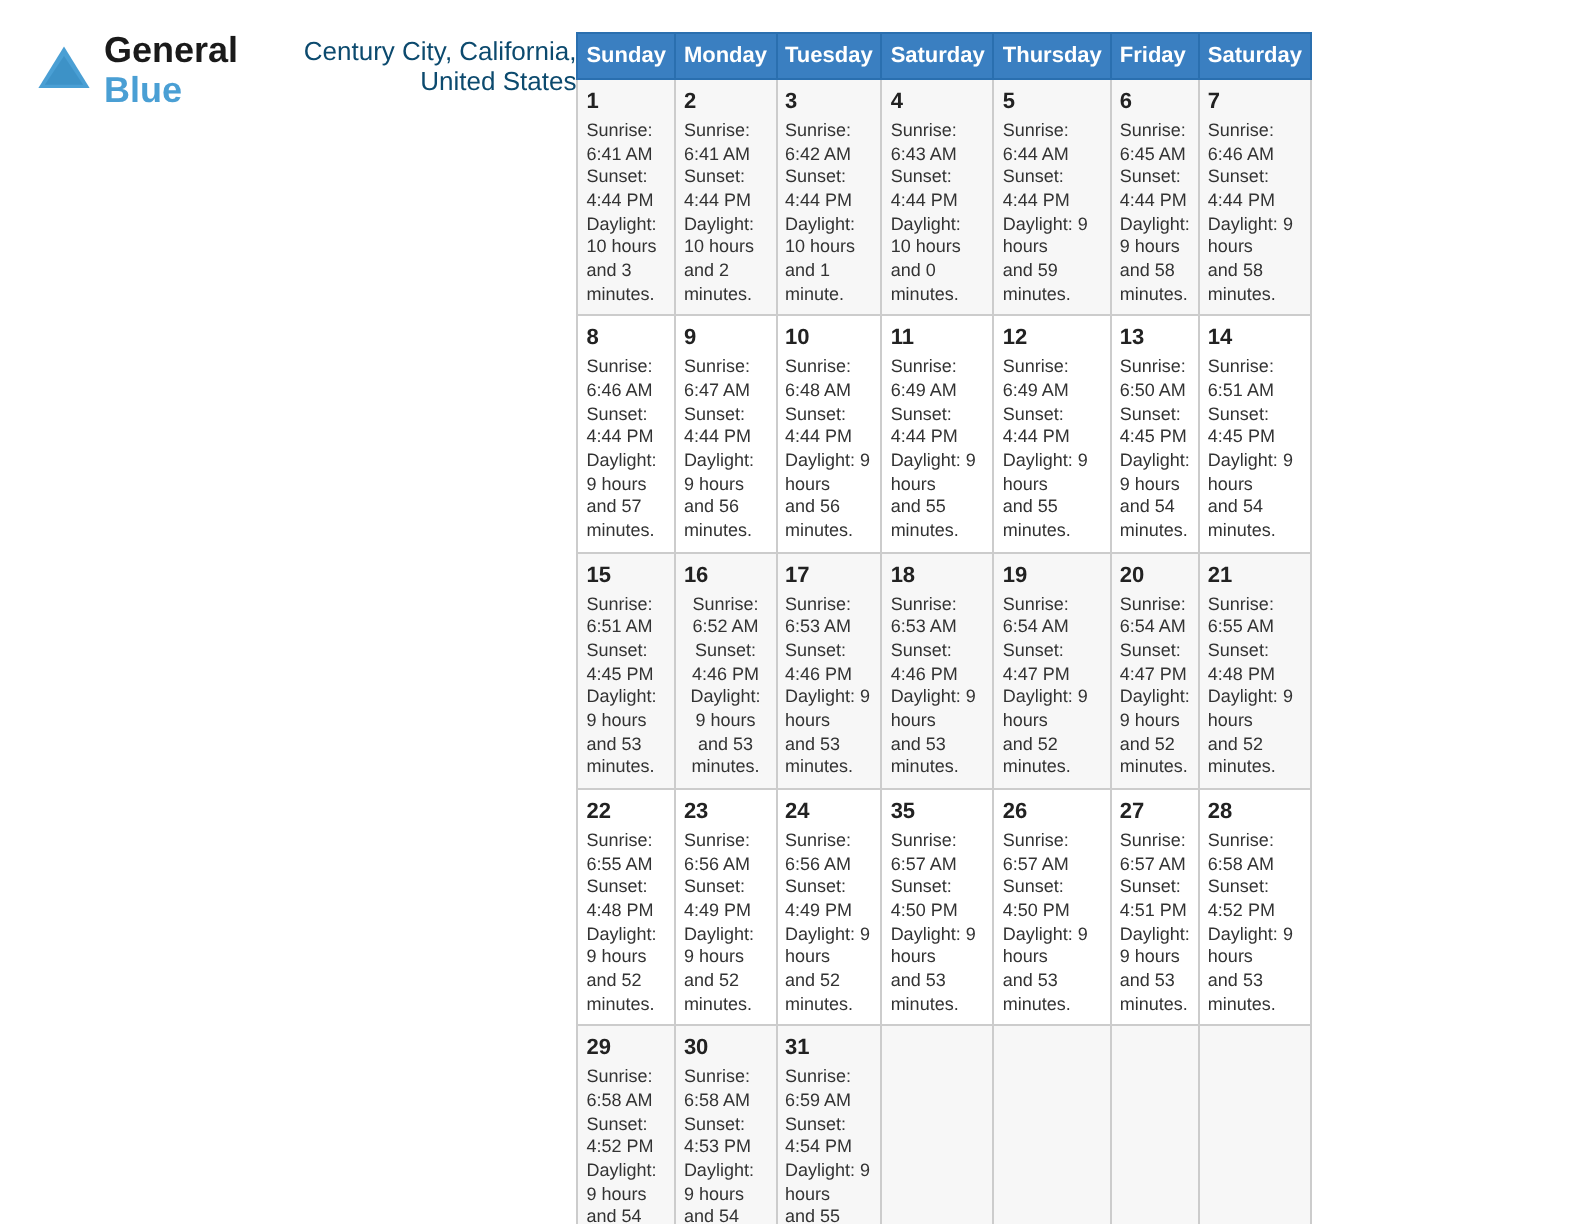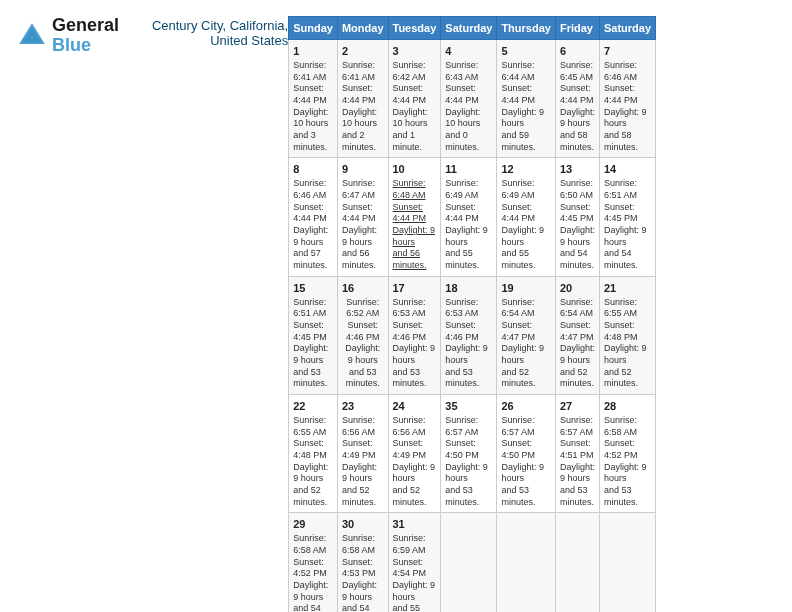--- a/index.html
+++ b/index.html
@@ -191,21 +191,21 @@
           </td>
           <td>
             <span class="day-num">9</span>
             <div class="day-detail" style="white-space: pre-line;">Sunrise: 6:47 AM
 Sunset: 4:44 PM
 Daylight: 9 hours
 and 56 minutes.</div>
           </td>
           <td>
             <span class="day-num">10</span>
-            <div class="day-detail" style="white-space: pre-line; text-decoration: underline;">Sunrise: 6:48 AM
+            <div class="day-detail" style="white-space: pre-line;">Sunrise: 6:48 AM
 Sunset: 4:44 PM
 Daylight: 9 hours
 and 56 minutes.</div>
           </td>
           <td>
             <span class="day-num">11</span>
             <div class="day-detail" style="white-space: pre-line;">Sunrise: 6:49 AM
 Sunset: 4:44 PM
 Daylight: 9 hours
 and 55 minutes.</div>

